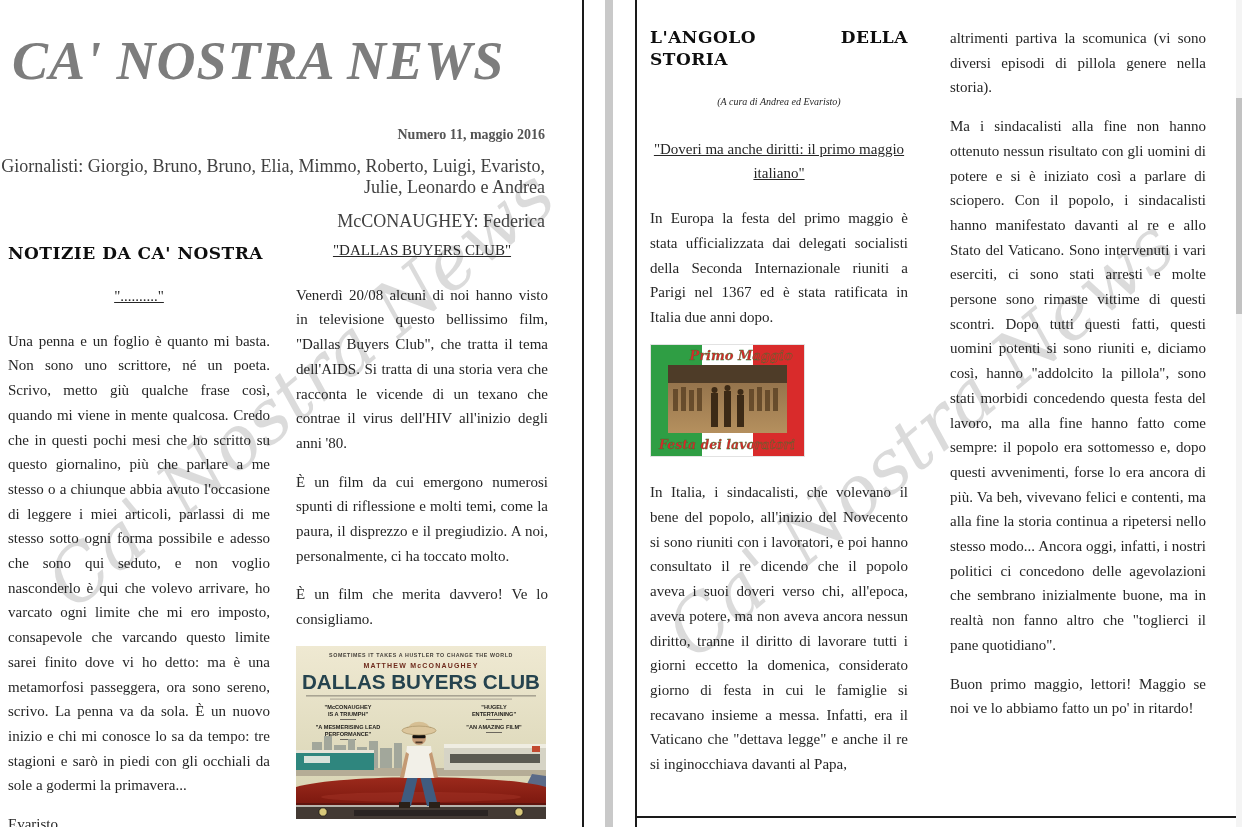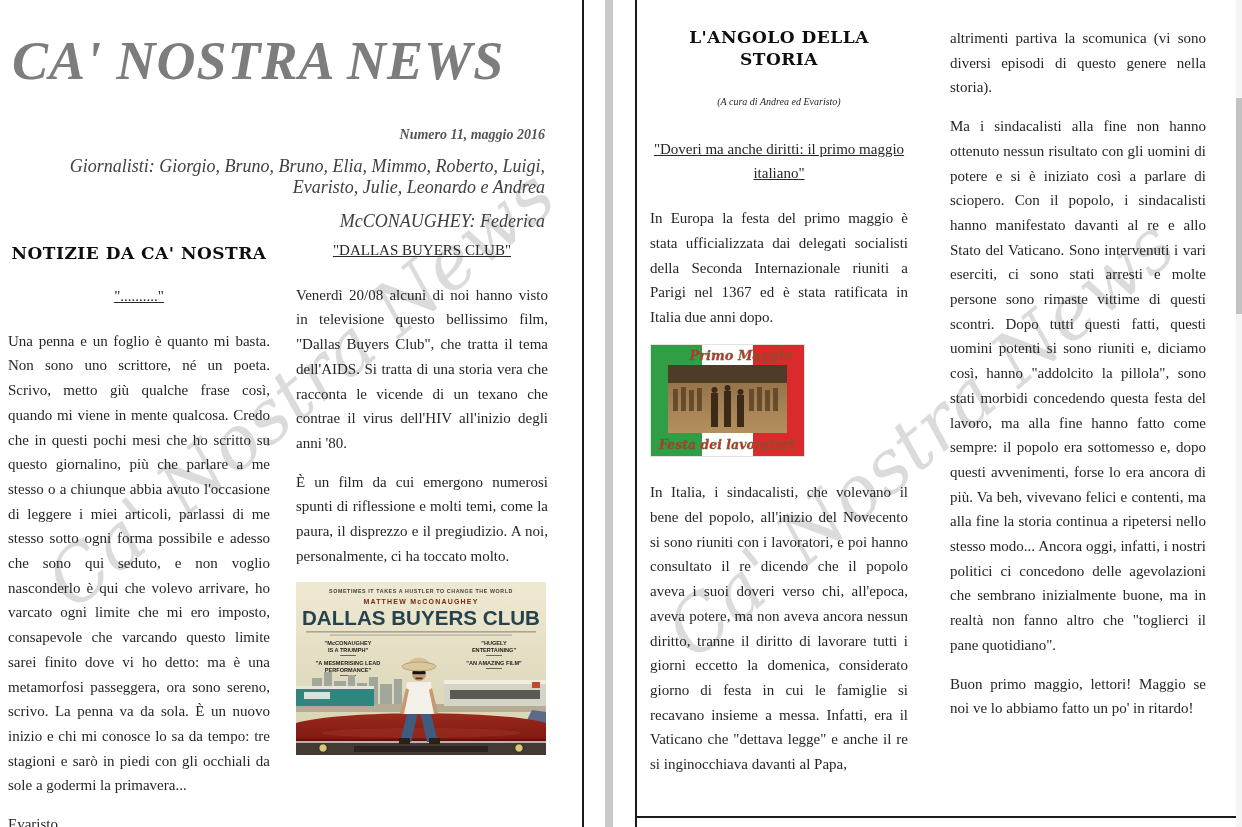--- a/index.html
+++ b/index.html
@@ -14,32 +14,32 @@
   .gapbar{position:absolute;top:0;left:605px;width:8px;height:827px;background:#c9c9c9;z-index:5;}
   .p2bottom{position:absolute;left:637px;top:816px;width:605px;height:2px;background:#1a1a1a;z-index:6;}
 
   .watermark{position:absolute;font-family:"DejaVu Serif", serif;font-style:italic;
              font-size:74px;color:rgba(40,40,40,0.17);white-space:nowrap;z-index:0;pointer-events:none;}
   #wm1{left:300px;top:388px;transform:translate(-50%,-50%) rotate(-40deg);}
   #wm2{left:282px;top:438px;transform:translate(-50%,-50%) rotate(-40deg);}
 
   .masthead{position:absolute;left:12px;top:30px;font-size:54px;font-weight:bold;font-style:italic;
             color:#7d7d7d;letter-spacing:1px;white-space:nowrap;z-index:2;}
-  .meta{position:absolute;right:38px;top:127px;text-align:right;font-style:italic;z-index:2;}
+  .meta{position:absolute;right:38px;top:127px;text-align:right;z-index:2;}
   .meta-issue{font-weight:bold;font-size:14px;color:#545454;margin:0 0 13px 0;}
   .meta-line{font-size:18px;color:#404040;margin:0 0 13px 0;}
 
   .col{position:absolute;font-size:15px;line-height:24.7px;text-align:justify;z-index:2;}
   #colA{left:8px;top:242px;width:262px;}
   #colB{left:296px;top:238px;width:252px;}
   #colC{left:12px;top:26px;width:258px;}
   #colD{left:312px;top:26px;width:256px;}
 
   .section-h{font-family:"DejaVu Serif", serif;font-weight:bold;font-size:17px;letter-spacing:0.5px;
-             text-align:center;color:#0e0e0e;margin:0 0 20px 0;line-height:22px;}
+             color:#0e0e0e;margin:0 0 20px 0;line-height:22px;}
   .sub-h{text-align:center;text-decoration:underline;font-size:15px;margin:0 0 20px 0;line-height:24.7px;}
   .byline{text-align:center;font-style:italic;font-size:10px;margin:0 0 22px 0;}
   .para{margin:0 0 14px 0;}
   .italic{}
   .signature{margin-top:12px;text-align:left;font-style:normal;}
   .imgwrap{margin:14px 0 16px 0;}
   .poster-svg{display:inline-block;}
   .pm-svg{display:inline-block;border:1px solid #e2e2e2;}
 
   .scroll-track{position:absolute;right:0;top:0;width:6px;height:827px;background:#f4f4f4;z-index:7;}
@@ -65,20 +65,21 @@
       <div class="section-h">NOTIZIE DA CA' NOSTRA</div>
       <div class="sub-h">".........."</div>
       <p class="para italic">Una penna e un foglio è quanto mi basta. Non sono uno scrittore, né un poeta. Scrivo, metto giù qualche frase così, quando mi viene in mente qualcosa. Credo che in questi pochi mesi che ho scritto su questo giornalino, più che parlare a me stesso o a chiunque abbia avuto l'occasione di leggere i miei articoli, parlassi di me stesso sotto ogni forma possibile e adesso che sono qui seduto, e non voglio nasconderlo è qui che volevo arrivare, ho varcato ogni limite che mi ero imposto, consapevole che varcando questo limite sarei finito dove vi ho detto: ma è una metamorfosi passeggera, ora sono sereno, scrivo. La penna va da sola. È un nuovo inizio e chi mi conosce lo sa da tempo: tre stagioni e sarò in piedi con gli occhiali da sole a godermi la primavera...</p>
       <div class="signature">Evaristo</div>
     </div>
 
     <div class="col" id="colB">
       <div class="sub-h">"DALLAS BUYERS CLUB"</div>
       <p class="para">Venerdì 20/08 alcuni di noi hanno visto in televisione questo bellissimo film, "Dallas Buyers Club", che tratta il tema dell'AIDS. Si tratta di una storia vera che racconta le vicende di un texano che contrae il virus dell'HIV all'inizio degli anni '80.</p>
       <p class="para">È un film da cui emergono numerosi spunti di riflessione e molti temi, come la paura, il disprezzo e il pregiudizio. A noi, personalmente, ci ha toccato molto.</p>
+      <p class="para">È un film che merita davvero! Ve lo consigliamo.</p>
 
       <div class="imgwrap">
         <svg class="poster-svg" width="250" height="173" viewBox="0 0 250 173">
           <defs>
             <linearGradient id="sky" x1="0" y1="0" x2="0" y2="1">
               <stop offset="0" stop-color="#efe9d2"></stop>
                 <stop offset="1" stop-color="#d5d1b0"></stop>
             </linearGradient>
             <linearGradient id="hood" x1="0" y1="0" x2="0" y2="1">
               <stop offset="0" stop-color="#9c2a1c"></stop>
@@ -210,21 +211,21 @@
             </g>
           </g>
           <text x="76" y="104" text-anchor="middle" font-family="DejaVu Serif, serif" font-style="italic" font-weight="bold" font-size="12.5" fill="#d42a2a" stroke="#2f7d32" stroke-width="0.3">Festa dei lavoratori</text>
         </svg>
       </div>
 
       <p class="para">In Italia, i sindacalisti, che volevano il bene del popolo, all'inizio del Novecento si sono riuniti con i lavoratori, e poi hanno consultato il re dicendo che il popolo aveva i suoi doveri verso chi, all'epoca, aveva potere, ma non aveva ancora nessun diritto, tranne il diritto di lavorare tutti i giorni eccetto la domenica, considerato giorno di festa in cui le famiglie si recavano insieme a messa. Infatti, era il Vaticano che "dettava legge" e anche il re si inginocchiava davanti al Papa,</p>
     </div>
 
     <div class="col" id="colD">
-      <p class="para">altrimenti partiva la scomunica (vi sono diversi episodi di questo genere nella storia).</p>
+      <p class="para">altrimenti partiva la scomunica (vi sono diversi episodi di pillola genere nella storia).</p>
       <p class="para">Ma i sindacalisti alla fine non hanno ottenuto nessun risultato con gli uomini di potere e si è iniziato così a parlare di sciopero. Con il popolo, i sindacalisti hanno manifestato davanti al re e allo Stato del Vaticano. Sono intervenuti i vari eserciti, ci sono stati arresti e molte persone sono rimaste vittime di questi scontri. Dopo tutti questi fatti, questi uomini potenti si sono riuniti e, diciamo così, hanno "addolcito la pillola", sono stati morbidi concedendo questa festa del lavoro, ma alla fine hanno fatto come sempre: il popolo era sottomesso e, dopo questi avvenimenti, forse lo era ancora di più. Va beh, vivevano felici e contenti, ma alla fine la storia continua a ripetersi nello stesso modo... Ancora oggi, infatti, i nostri politici ci concedono delle agevolazioni che sembrano inizialmente buone, ma in realtà non fanno altro che "toglierci il pane quotidiano".</p>
       <p class="para">Buon primo maggio, lettori! Maggio se noi ve lo abbiamo fatto un po' in ritardo!</p>
     </div>
   </div>
 
   <div class="scroll-track"></div>
   <div class="scroll-thumb"></div>
 
 </div>
 

